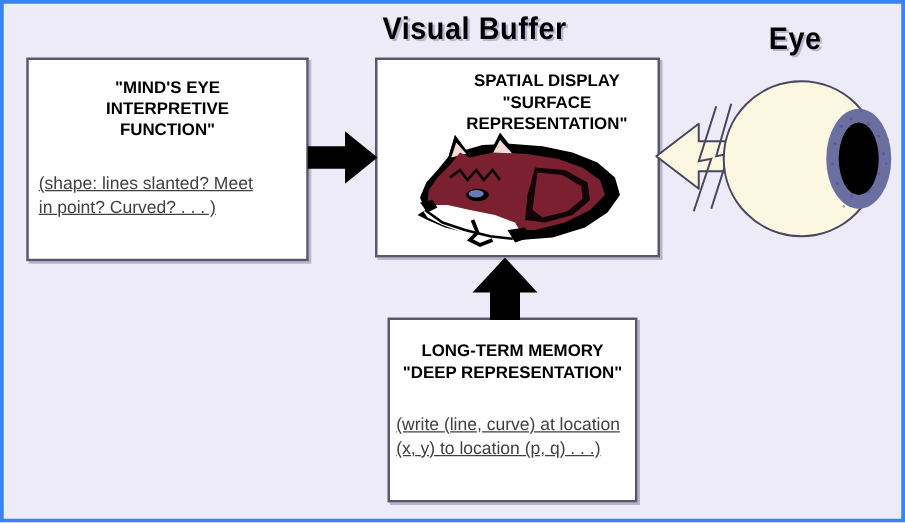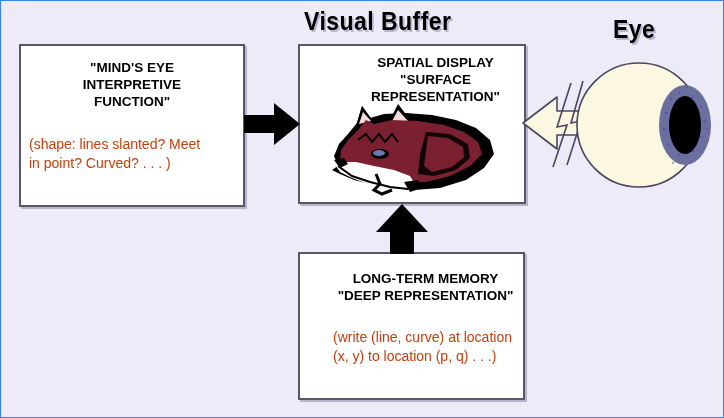--- a/index.html
+++ b/index.html
@@ -6,21 +6,21 @@
     margin: 0;
     padding: 0;
     background: #ffffff;
   }
   #stage {
     position: relative;
     width: 724px;
     height: 418px;
     box-sizing: border-box;
     background: #edebf7;
-    border: 1px solid #3b82f6;
+    border: 3px solid #3b82f6;
     overflow: hidden;
     font-family: "Liberation Sans", sans-serif;
   }
 
   
   .title {
     position: absolute;
     font-family: "Liberation Sans", sans-serif;
     font-weight: bold;
     color: #000000;
@@ -56,40 +56,40 @@
     height: 163px;
   }
   #box-spatial-display {
     left: 297px;
     top: 43px;
     width: 228px;
     height: 160px;
     padding-left: 47px;
   }
   #box-long-term-memory {
-    left: 297px;
+    left: 307px;
     top: 251px;
-    width: 227px;
+    width: 200px;
     height: 148px;
-    padding-left: 28px;
   }
 
   .box-heading {
     text-align: center;
     font-weight: bold;
     font-size: 13.5px;
     line-height: 17px;
     color: #000;
     white-space: pre-line;
   }
   .box-body {
     font-size: 14px;
     line-height: 19px;
-    color: #c2410c;
+    color: #404040;
     white-space: pre-line;
+    text-decoration: underline;
   }
 
   #box-minds-eye .box-heading { margin: 13px 10px 0 10px; }
   #box-minds-eye .box-body    { margin: 25px 0 0 8px; }
 
   #box-spatial-display .box-heading { margin: 8px 8px 0 8px; }
 
   #box-long-term-memory .box-heading { margin: 16px 6px 0 6px; }
   #box-long-term-memory .box-body    { margin: 24px 0 0 5px; }
 

